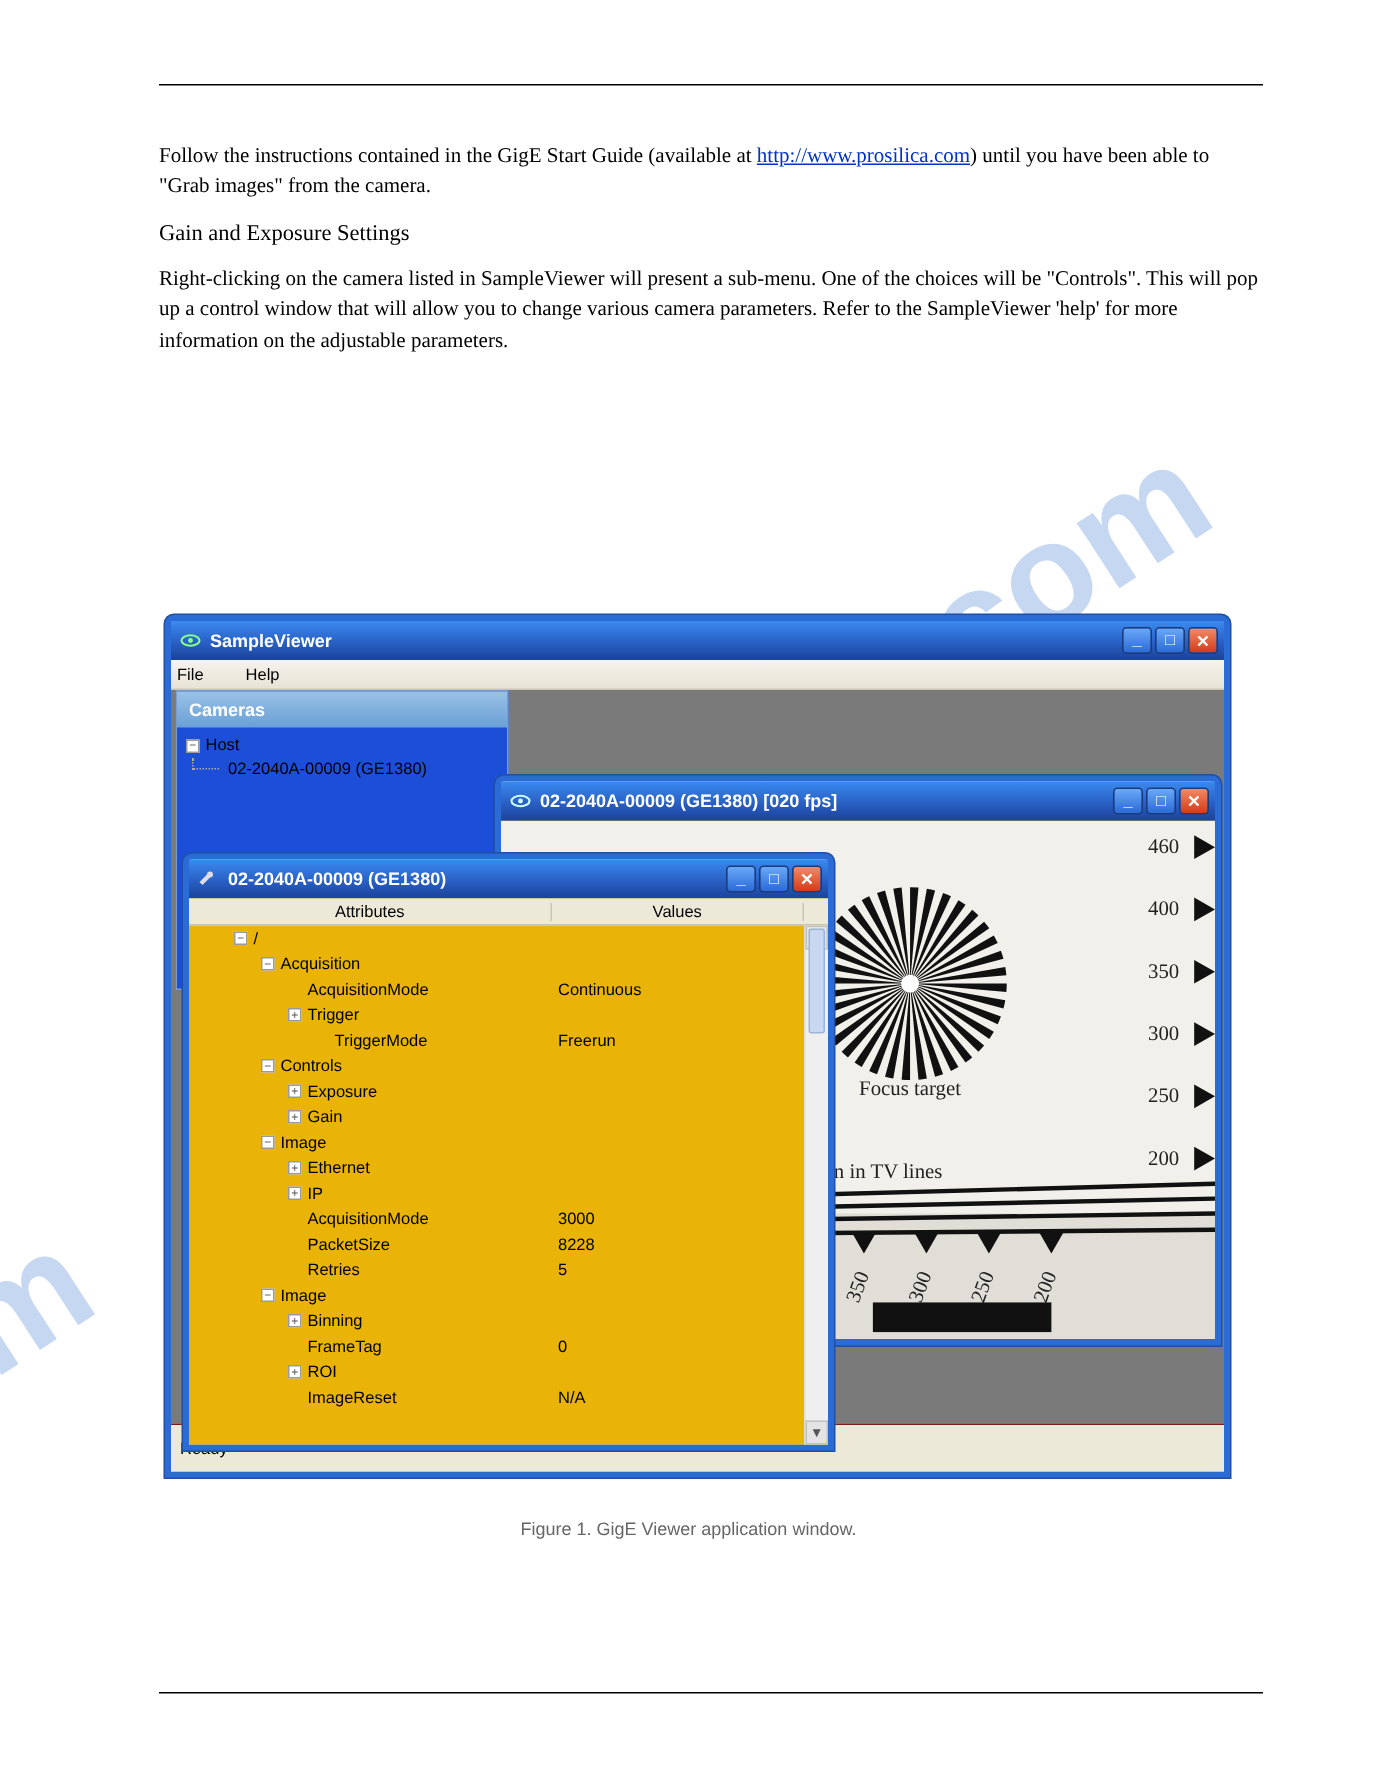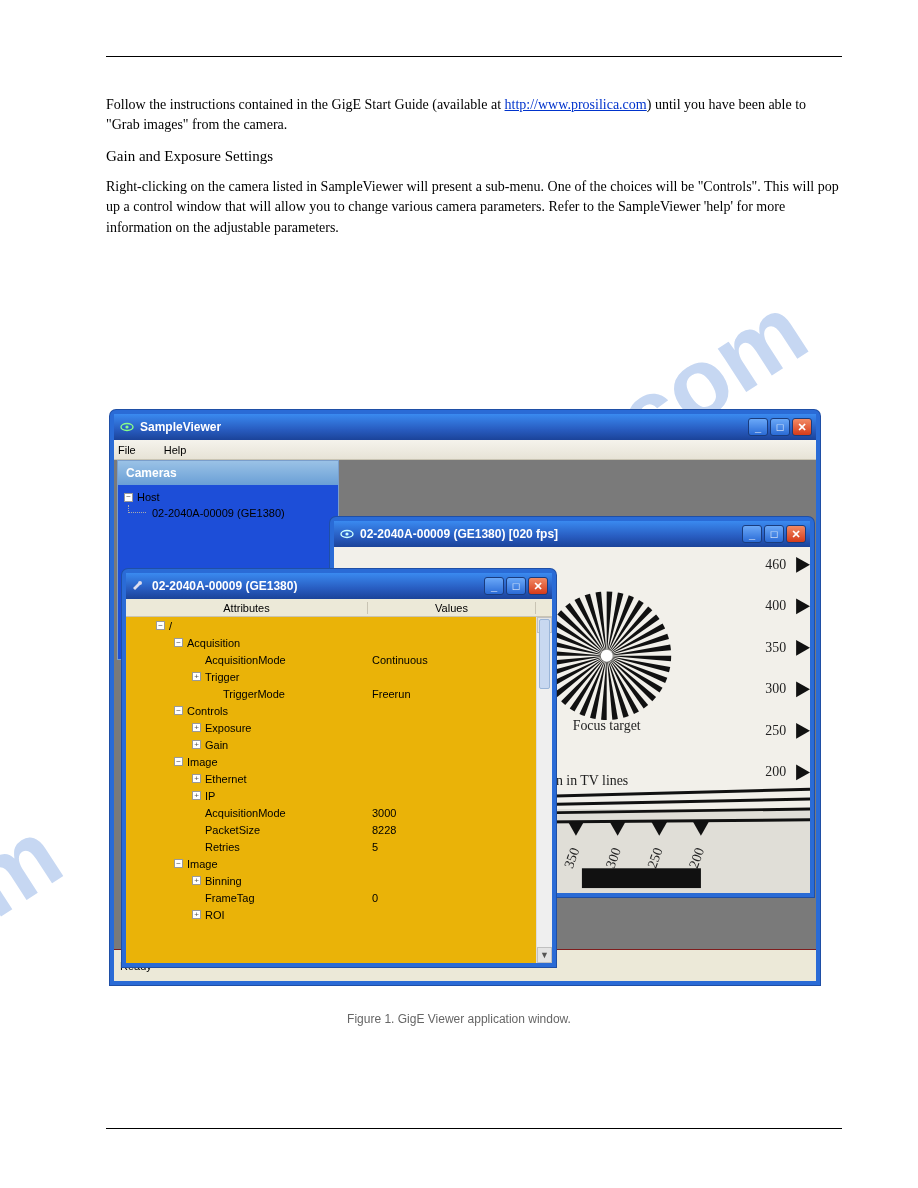--- a/index.html
+++ b/index.html
@@ -548,20 +548,27 @@
               </div>
               <div class="gv">0</div>
             </div>
             <div class="grow">
               <div class="ga" style="padding-left: 66px;">
                 <span class="pm">+</span>
                 <span>ROI</span>
               </div>
               <div class="gv"></div>
             </div>
+            <div class="grow">
+              <div class="ga" style="padding-left: 66px;">
+                <span style="display: inline-block; width: 13px;"></span>
+                <span>ImageReset</span>
+              </div>
+              <div class="gv">N/A</div>
+            </div>
           </div>
         <div class="vsb">
           <div class="vsb-btn" style="top:0">▲</div>
           <div class="vsb-thumb"></div>
           <div class="vsb-btn" style="bottom:0">▼</div>
         </div>
       </div>
     </div>
   </div>
 

